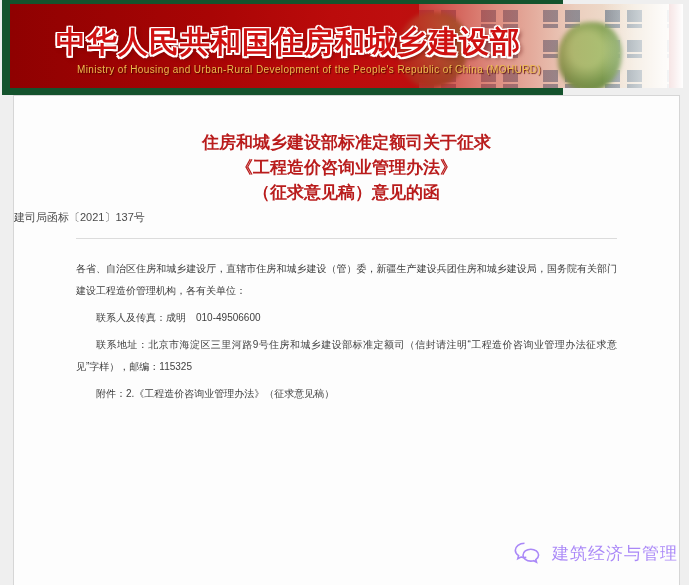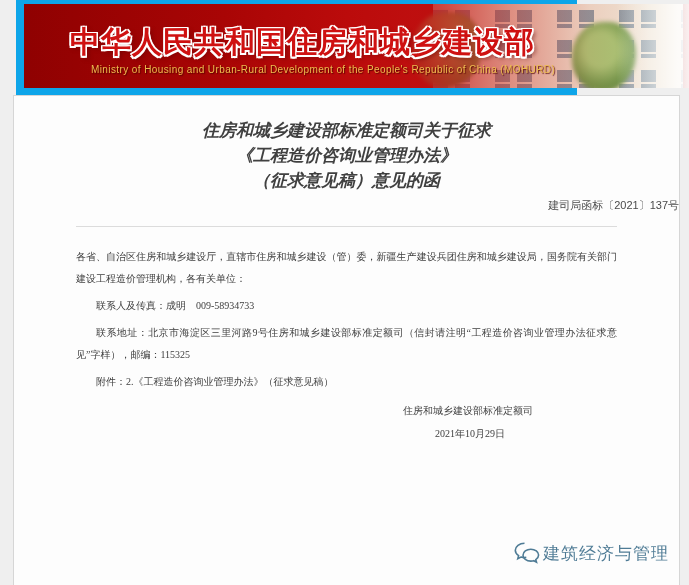--- a/index.html
+++ b/index.html
@@ -6,21 +6,21 @@
   html,body { width:689px; height:585px; }
   body {
     font-family:"Liberation Sans", sans-serif;
     background:#efefef;
     position:relative;
     overflow:hidden;
   }
   .page { position:absolute; inset:0; }
 
   
-  .banner-strip { position:absolute; left:16px; top:0; width:561px; height:95px; background:#0ea5e9; }
+  .banner-strip { position:absolute; left:2px; top:0; width:561px; height:95px; background:#14532d; }
   .banner {
     position:absolute; left:8px; top:4px; width:673px; height:84px;
     background:#a80404; overflow:hidden;
   }
   .bldg {
     position:absolute; right:14px; top:0; width:250px; height:100%;
     background-color:#efe3d3;
     background-image:
       repeating-linear-gradient(0deg, rgba(239,227,211,0) 0 4px, #efe3d3 4px 6px, rgba(239,227,211,0) 6px 6px, rgba(239,227,211,0) 0 18px, #efe3d3 18px 30px),
       repeating-linear-gradient(90deg, rgba(122,140,153,0.85) 0 15px, #efe3d3 15px 22px, rgba(122,140,153,0.85) 22px 37px, #efe3d3 37px 62px);
@@ -56,48 +56,47 @@
     font-size:10px; letter-spacing:0.4px; white-space:nowrap;
     color:#eebc4e; text-shadow:1px 1px 1px rgba(80,0,0,0.85);
   }
 
   
   .doc-panel {
     position:absolute; left:13px; top:95px; width:667px; height:540px;
     background:#fdfdfd; border:1px solid #d6d6d6;
   }
   .doc-title {
-    margin-top:22px; text-align:center;
-    font-size:17px; font-weight:bold; color:#404040; line-height:25px;font-style:italic;
+    margin-top:34px; text-align:center;
+    font-size:17px; font-weight:bold; color:#b91c1c; line-height:25px;
   }
   .doc-number {
-    margin-top:5px; text-align:right;
+    margin-top:5px; text-align:left;
     font-size:11px; color:#4a4a4a;
   }
   .divider { border:none; border-top:1px solid #dcdcdc; margin:13px 62px 0 62px; }
 
   .doc-body {
     padding:19px 62px 0 62px;
     font-size:10px; color:#404040; line-height:22px;
     text-align:justify;
-    font-family:Liberation Serif, serif;
   }
   .doc-body p { margin:0 0 5px 0; }
   .indent  { text-indent:2em; }
   .indent5 { text-indent:5.2em; }
 
   .signature { margin-top:6px; text-align:right; color:#404040; line-height:23px; font-size:10px; }
   .sig-org  { padding-right:84px; }
   .sig-date { padding-right:112px; }
 
   
   .watermark {
     position:absolute; left:499px; top:445px;
-    display:flex; align-items:center; gap:2px;
-    color:#0c4a6e; opacity:0.72;
+    display:flex; align-items:center; gap:11px;
+    color:#8b5cf6; opacity:0.72;
   }
   .wm-text { font-size:17px; letter-spacing:1px; white-space:nowrap; }
   .wm-icon { width:28px; height:24px; flex:0 0 auto; }
 </style>
 </head>
 <body>
 
 <div class="page">
 
   <div class="banner-strip">
@@ -119,28 +118,24 @@
       <div>《工程造价咨询业管理办法》</div>
       <div>（征求意见稿）意见的函</div>
     </div>
 
     <div class="doc-number">建司局函标〔2021〕137号</div>
 
     <hr class="divider">
 
     <div class="doc-body">
       <p>各省、自治区住房和城乡建设厅，直辖市住房和城乡建设（管）委，新疆生产建设兵团住房和城乡建设局，国务院有关部门建设工程造价管理机构，各有关单位：</p>
-      <p class="indent">联系人及传真：成明　009-58934733</p>
+      <p class="indent">联系人及传真：成明　010-49506600</p>
       <p class="indent">联系地址：北京市海淀区三里河路9号住房和城乡建设部标准定额司（信封请注明“工程造价咨询业管理办法征求意见”字样），邮编：115325</p>
       <p class="indent">附件：2.《工程造价咨询业管理办法》（征求意见稿）</p>
 
-      <div class="signature">
-        <div class="sig-org">住房和城乡建设部标准定额司</div>
-        <div class="sig-date">2021年10月29日</div>
-      </div>
     </div>
 
     <div class="watermark">
       <svg class="wm-icon" viewBox="0 0 28 24" fill="none" stroke="currentColor" stroke-width="1.6">
         <path d="M11.5 2.2 C6.4 2.2 2.3 5.4 2.3 9.3 c0 2.2 1.3 4.1 3.3 5.4 l-0.8 3 3.2-1.7 c1.1 0.3 2.3 0.5 3.5 0.5 0.6 0 1.2 -0.05 1.8 -0.15"></path>
         <path d="M17.8 8.2 c4.3 0 7.8 2.6 7.8 5.9 0 1.8-1.1 3.4-2.8 4.5 l0.7 2.5-2.7-1.4 c-0.9 0.3-1.9 0.4-3 0.4-4.3 0-7.8-2.6-7.8-5.9 0-3.3 3.5-6 7.8-6z"></path>
       </svg>
       <span class="wm-text">建筑经济与管理</span>
     </div>
 

